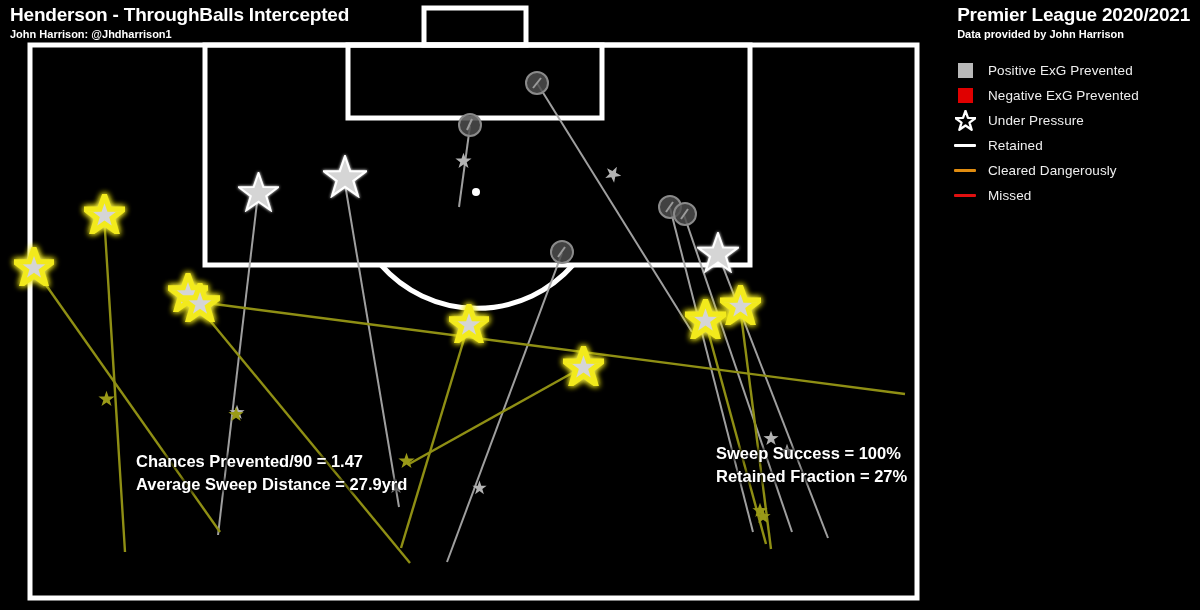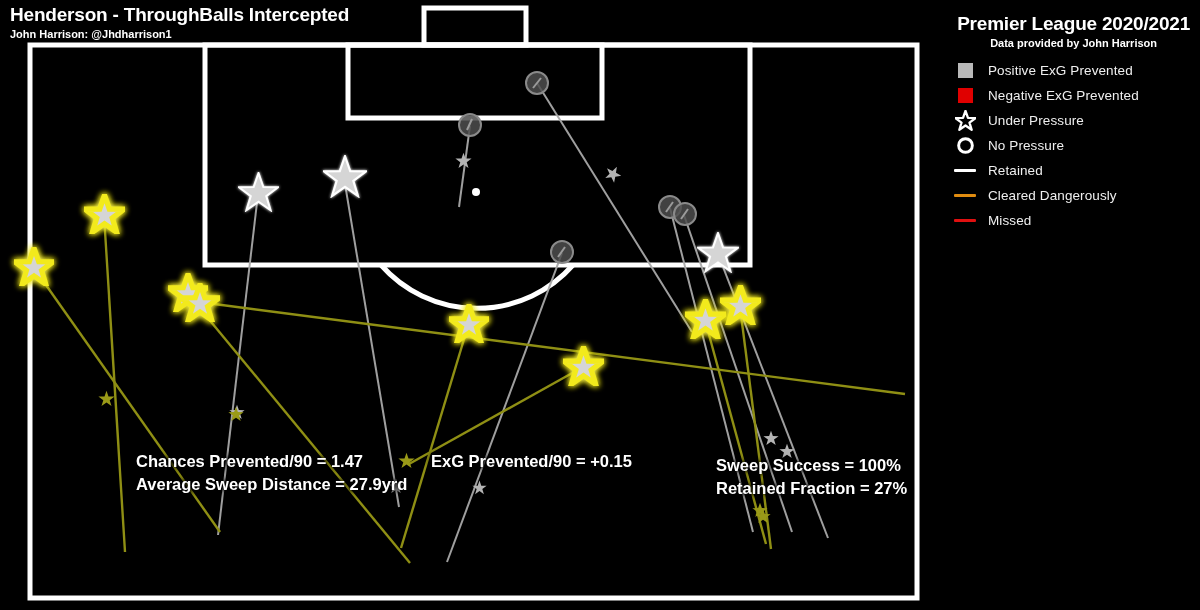--- a/index.html
+++ b/index.html
@@ -3,21 +3,21 @@
 <meta charset="utf-8">
 <style>
   html,body{margin:0;padding:0;background:#000;}
   body{width:1200px;height:610px;overflow:hidden;
        font-family:"Liberation Sans","DejaVu Sans",sans-serif;color:#fff;}
   #stage{position:relative;width:1200px;height:504px;background:#6d28d9;}
 
   
   .hdr{position:absolute;top:0;z-index:40;}
   .hdr-left{left:10px;top:4px;}
-  .hdr-right{right:10px;top:13px;text-align:center;}
+  .hdr-right{right:10px;top:4px;text-align:left;}
   .hdr-title{font-size:19px;font-weight:bold;line-height:22px;letter-spacing:-.2px;
              white-space:nowrap;color:#fff;}
   .hdr-sub{font-size:11px;font-weight:bold;line-height:16px;white-space:nowrap;color:#fff;}
 
   
   #pitch{position:absolute;left:0;top:0;width:1200px;height:610px;}
 
   
   #legend{position:absolute;left:948px;top:58px;width:250px;z-index:35;}
   .lg-row{display:flex;align-items:center;height:25px;}
@@ -28,21 +28,21 @@
   .lg-txt{font-size:13.5px;color:#efefef;white-space:nowrap;padding-left:6px;
           font-weight:400;letter-spacing:.1px;}
 
   
   #stats{position:absolute;left:0;bottom:0;width:1200px;height:58px;z-index:45;
          pointer-events:none;margin-left:48px;}
   .st-col{position:absolute;font-size:16.5px;font-weight:bold;line-height:23px;
           white-space:nowrap;color:#fff;text-shadow:0 0 5px #000,0 0 9px #000,0 0 3px #000;}
   .st-a{left:88px;bottom:8px;}
   .st-b{left:383px;bottom:31px;}
-  .st-c{left:668px;bottom:4px;}
+  .st-c{left:668px;bottom:16px;}
   .st-line{display:block;}
 </style>
 </head>
 <body>
 
 <div id="stage">
 
   <svg id="pitch" viewBox="0 0 1200 610">
     <defs>
       <filter id="glowY" x="-180%" y="-180%" width="460%" height="460%">
@@ -183,28 +183,20 @@
 
     <div class="lg-row">
       <span class="lg-mark">
         <svg width="21" height="21" viewBox="0 0 100 96">
           <path d="M50 2 L61.8 35.8 L97.6 36.4 L68.9 57.9 L79.4 92.2 L50 71.6 L20.6 92.2 L31.1 57.9 L2.4 36.4 L38.2 35.8 Z" fill="none" stroke="#ffffff" stroke-width="11" stroke-linejoin="round"></path>
         </svg>
       </span>
       <span class="lg-txt">Under Pressure</span>
     </div>
 
-    <div class="lg-row">
-      <span class="lg-mark">
-        <svg width="19" height="19" viewBox="0 0 20 20">
-          <circle cx="10" cy="10" r="7.2" fill="none" stroke="#ffffff" stroke-width="3.1"></circle>
-        </svg>
-      </span>
-      <span class="lg-txt">No Pressure</span>
-    </div>
 
     <div class="lg-row">
       <span class="lg-mark">
         <span class="lg-line" style="background:#ffffff"></span>
       </span>
       <span class="lg-txt">Retained</span>
     </div>
 
 
     <div class="lg-row">
@@ -220,22 +212,19 @@
       </span>
       <span class="lg-txt">Missed</span>
     </div>
   </div>
 
   <div id="stats">
     <div class="st-col st-a">
       <span class="st-line">Chances Prevented/90 = 1.47</span>
       <span class="st-line">Average Sweep Distance = 27.9yrd</span>
     </div>
-    <div class="st-col st-b">
-      <span class="st-line">ExG Prevented/90 = +0.15</span>
-    </div>
     <div class="st-col st-c">
       <span class="st-line">Sweep Success = 100%</span>
       <span class="st-line">Retained Fraction = 27%</span>
     </div>
   </div>
 
 </div>
 
 </body></html>

